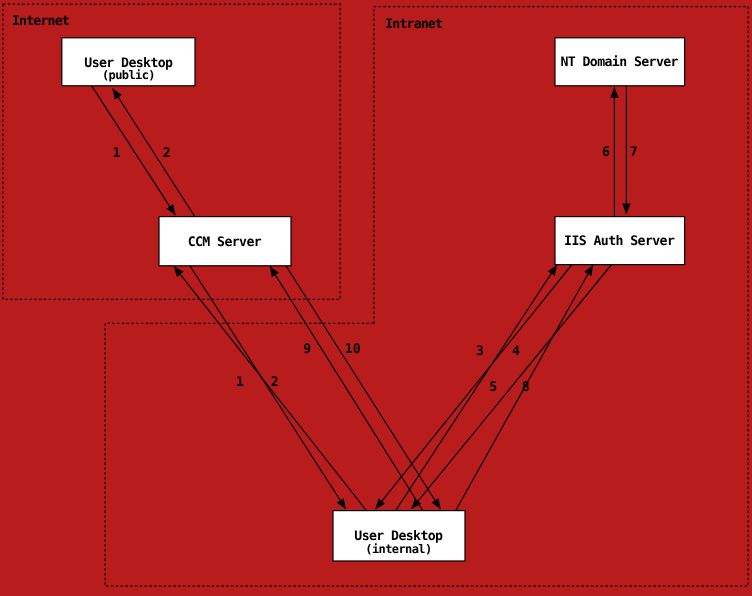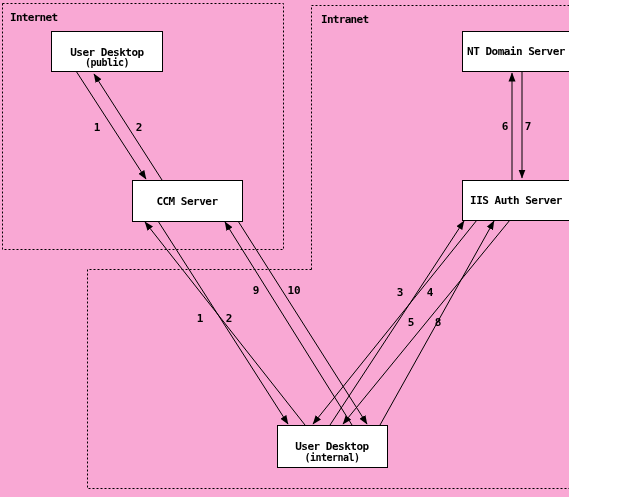--- a/index.html
+++ b/index.html
@@ -1,16 +1,16 @@
 <!DOCTYPE html>
 <html><head>
 <meta charset="utf-8">
 <style>
   html,body{margin:0;padding:0;background:#ffffff;}
-  .stage{position:relative;width:569px;height:497px;background:#f9a8d4;overflow:hidden;
+  .stage{position:relative;width:627px;height:497px;background:#b91c1c;overflow:hidden;
          font-family:"DejaVu Sans Mono", monospace;}
   svg{position:absolute;left:0;top:0;}
   text{fill:#000;font-family:"DejaVu Sans Mono", monospace;font-weight:bold;}
   .zone-label{font-size:11px;letter-spacing:-0.7px;}
   .node-title{font-size:11px;letter-spacing:-0.5px;text-anchor:middle;}
   .node-sub{font-size:10px;letter-spacing:-0.5px;text-anchor:middle;}
   .step{font-size:11px;text-anchor:middle;}
   .edge{stroke:#000;stroke-width:1;fill:none;}
   .nodebox{fill:#ffffff;stroke:#000;stroke-width:1;}
   .zone{fill:none;stroke:#000;stroke-width:1;stroke-dasharray:2 2;}

